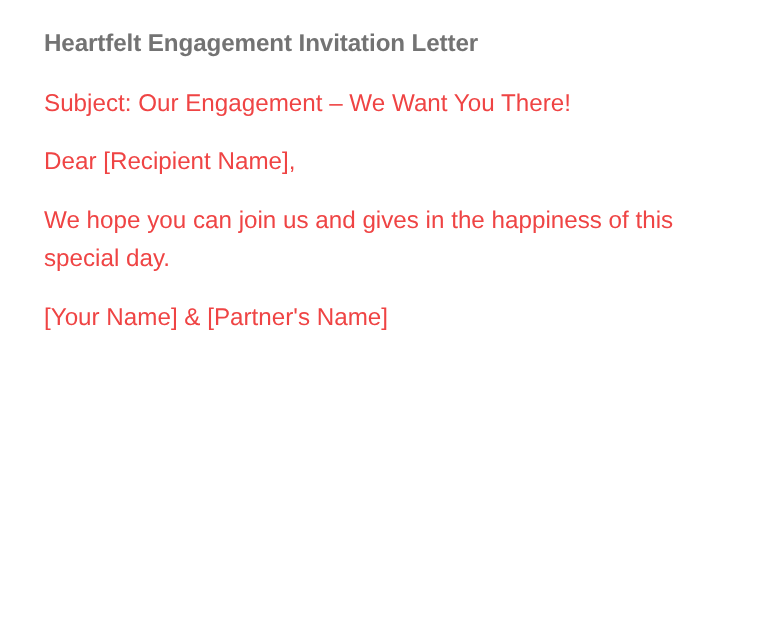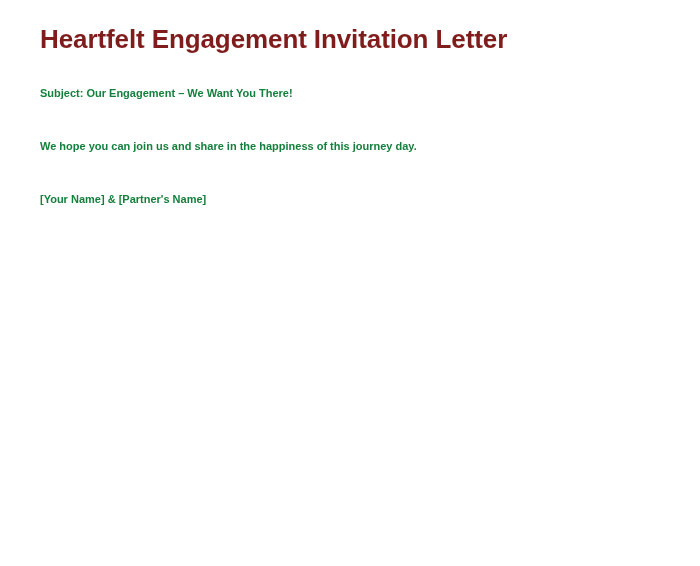--- a/index.html
+++ b/index.html
@@ -15,40 +15,41 @@
     -webkit-font-smoothing: antialiased;
   }
   .document {
     box-sizing: border-box;
     width: 700px;
     min-height: 566px;
     padding: 24px 40px 28px 40px;
     background: #ffffff;
   }
   .doc-title {
-    font-size: 26px;
+    font-size: 22px;
     line-height: 30px;
     font-weight: bold;
-    color: #7f1d1d;
+    color: #737373;
     margin: 0 0 22px 0;
     letter-spacing: -0.1px;
   }
   .doc-para {
-    font-size: 11px;
+    font-size: 22px;
     line-height: 35px;
-    color: #15803d;
+    color: #ef4444;
     margin: 0 0 18px 0;
-    font-weight: bold;
+    font-weight: normal;
   }
   .doc-para.last {
     margin-bottom: 0;
   }
 </style>
 </head>
 <body>
 
 <div class="document">
   <h1 class="doc-title">Heartfelt Engagement Invitation Letter</h1>
 
   <p class="doc-para">Subject: Our Engagement – We Want You There!</p>
-  <p class="doc-para">We hope you can join us and share in the happiness of this journey day.</p>
+  <p class="doc-para">Dear [Recipient Name],</p>
+  <p class="doc-para">We hope you can join us and gives in the happiness of this special day.</p>
   <p class="doc-para last">[Your Name] &amp; [Partner's Name]</p>
 </div>
 
 </body></html>

